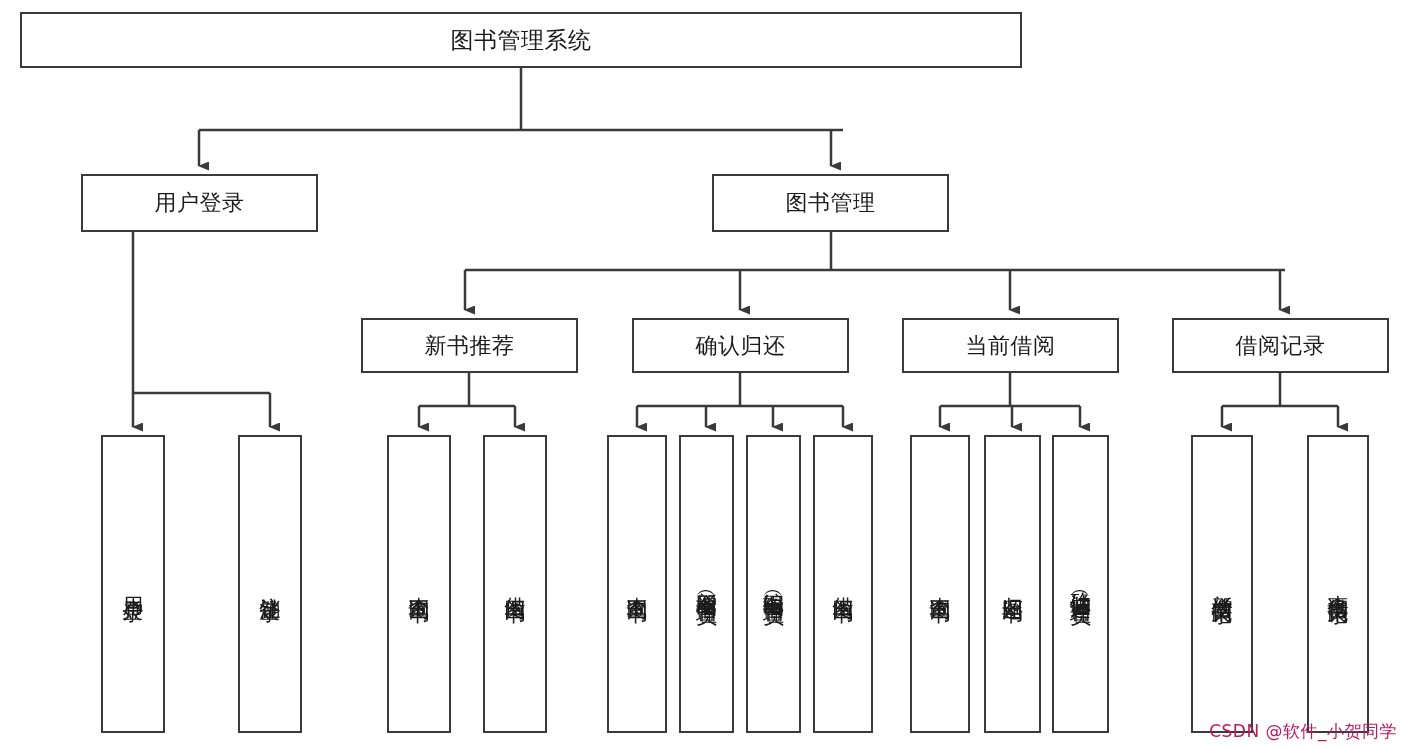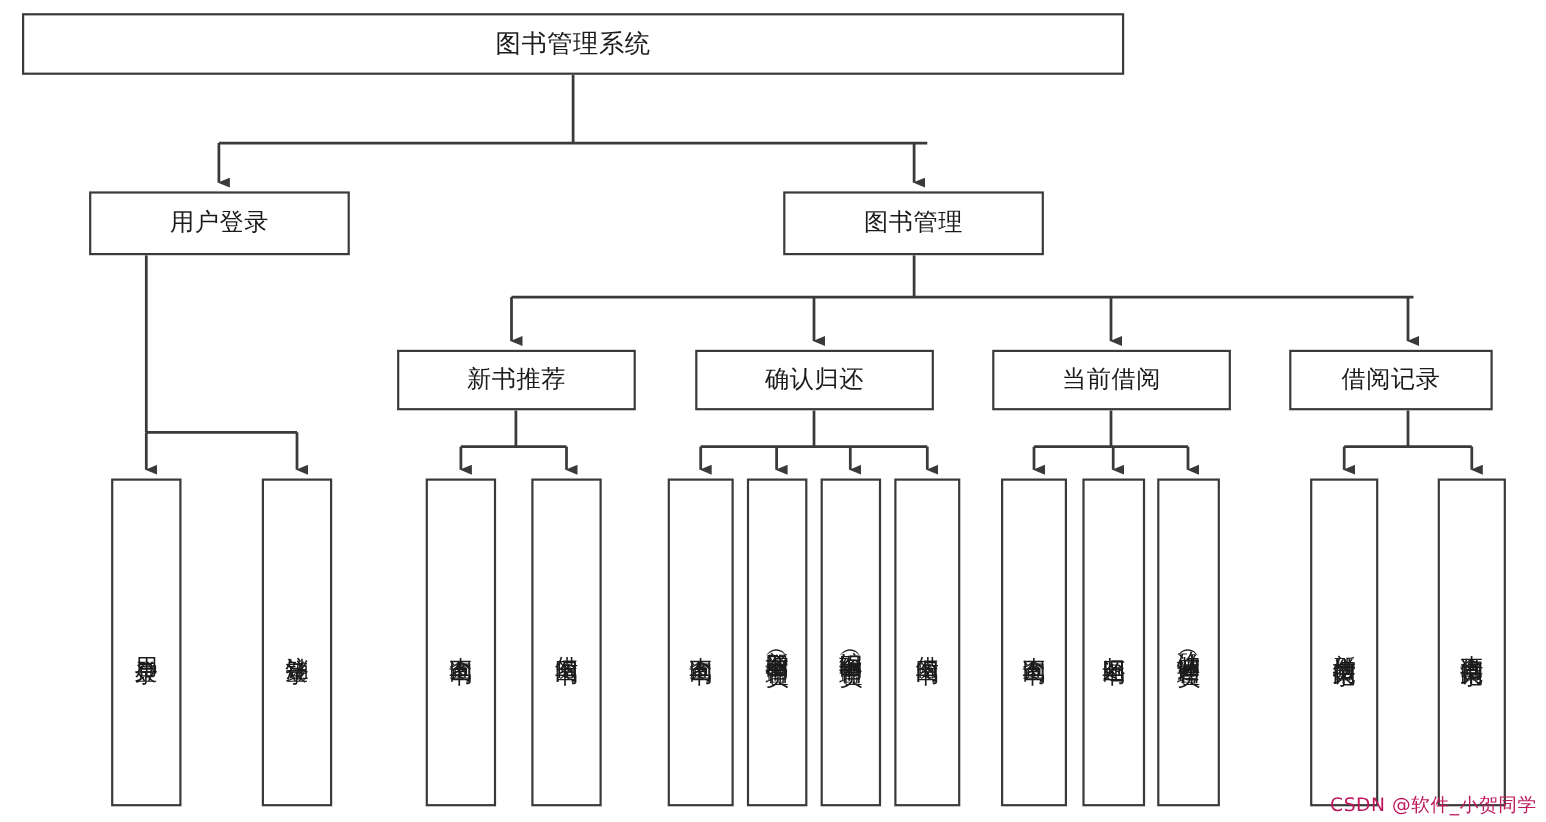--- a/index.html
+++ b/index.html
@@ -144,21 +144,21 @@
 
   <div class="node horiz" style="left:361px;  top:318px; width:217px; height:55px;">
     <span class="node-label">新书推荐</span>
   </div>
   <div class="node horiz" style="left:632px;  top:318px; width:217px; height:55px;">
     <span class="node-label">确认归还</span>
   </div>
   <div class="node horiz" style="left:902px;  top:318px; width:217px; height:55px;">
     <span class="node-label">当前借阅</span>
   </div>
-  <div class="node horiz" style="left:1172px; top:318px; width:185px; height:55px;">
+  <div class="node horiz" style="left:1172px; top:318px; width:217px; height:55px;">
     <span class="node-label">借阅记录</span>
   </div>
 
   <div class="node vert" style="left:101px; top:435px; width:64px; height:298px;">
     <span class="node-label">用户登录</span>
   </div>
   <div class="node vert" style="left:238px; top:435px; width:64px; height:298px;">
     <span class="node-label">注销登录</span>
   </div>
 

